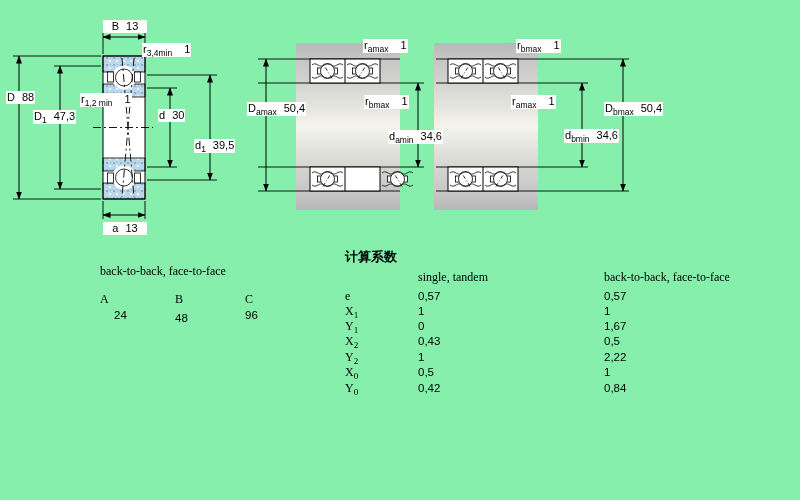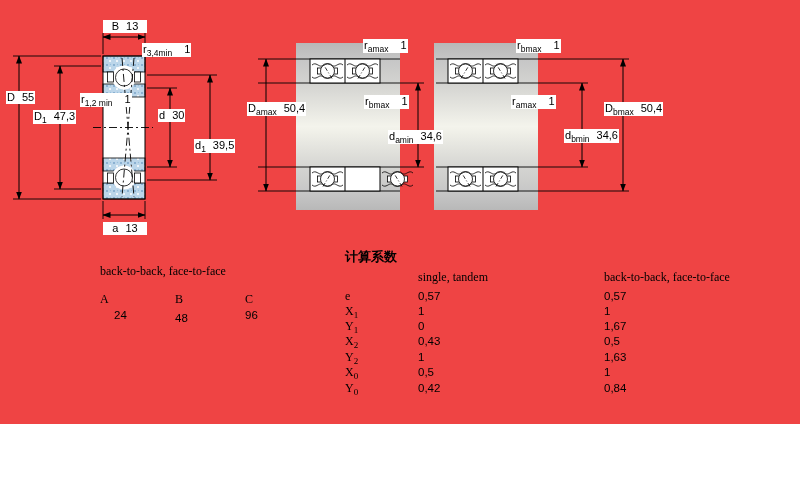--- a/index.html
+++ b/index.html
@@ -1,16 +1,16 @@
 <!DOCTYPE html>
 <html><head>
 <meta charset="utf-8">
 <style>
   html,body{margin:0;padding:0;background:#fff;}
-  #stage{position:relative;width:800px;height:424px;background:#ef4444;overflow:hidden;
+  #stage{position:relative;width:800px;height:500px;background:#86efac;overflow:hidden;
          font-family:"Liberation Sans",sans-serif;}
   svg{position:absolute;left:0;top:0;}
   .thin{fill:none;stroke:#000;stroke-width:.8;}
   .wcell{fill:#fff;stroke:#000;stroke-width:.8;}
   .dash{stroke-dasharray:8 3 2 3;}
   .dimline{stroke:#000;stroke-width:1;fill:none;}
   .ext{stroke:#000;stroke-width:.9;fill:none;}
   .dim{position:absolute;font:11px "Liberation Sans",sans-serif;color:#000;background:#fff;
        padding:0 1px;line-height:13px;white-space:nowrap;z-index:3;}
   .dim sub{font-size:8.5px;line-height:8px;}
@@ -138,21 +138,21 @@
     <line x1="483" y1="167" x2="483" y2="191" stroke="#000" stroke-width="1"></line>
     <use href="#mbf" transform="translate(483,167) scale(-1,1)"></use>
     <use href="#mbf" transform="translate(483,167)"></use>
     <line class="dimline" x1="582" y1="83" x2="582" y2="167" marker-start="url(#arw)" marker-end="url(#arw)"></line>
     <line class="dimline" x1="623" y1="59" x2="623" y2="191" marker-start="url(#arw)" marker-end="url(#arw)"></line>
   </g>
 </svg>
 
 <span class="dim" style="left:103px;top:20px;width:42px;text-align:center"><span>B</span><span class="v">13</span></span>
 <span class="dim wide" style="left:142px;top:43px"><span>r</span><sub>3,4min</sub><span class="v">1</span></span>
-<span class="dim" style="left:6px;top:91px"><span>D</span><span class="v">55</span></span>
+<span class="dim" style="left:6px;top:91px"><span>D</span><span class="v">88</span></span>
 <span class="dim" style="left:33px;top:110px"><span>D</span><sub>1</sub><span class="v">47,3</span></span>
 <span class="dim wide" style="left:80px;top:93px"><span>r</span><sub>1,2 min</sub><span class="v">1</span></span>
 <span class="dim" style="left:158px;top:109px"><span>d</span><span class="v">30</span></span>
 <span class="dim" style="left:194px;top:139px"><span>d</span><sub>1</sub><span class="v">39,5</span></span>
 <span class="dim" style="left:103px;top:222px;width:42px;text-align:center"><span>a</span><span class="v">13</span></span>
 
 <span class="dim wide" style="left:363px;top:39px"><span>r</span><sub>amax</sub><span class="v">1</span></span>
 <span class="dim wide" style="left:364px;top:95px"><span>r</span><sub>bmax</sub><span class="v">1</span></span>
 <span class="dim" style="left:247px;top:102px"><span>D</span><sub>amax</sub><span class="v">50,4</span></span>
 <span class="dim" style="left:388px;top:130px"><span>d</span><sub>amin</sub><span class="v">34,6</span></span>
@@ -185,21 +185,21 @@
 <span class="ser" style="left:345px;top:319px"><span>Y</span><sub>1</sub></span>
 <span class="num" style="left:418px;top:320px">0</span>
 <span class="num" style="left:604px;top:320px">1,67</span>
 
 <span class="ser" style="left:345px;top:334px"><span>X</span><sub>2</sub></span>
 <span class="num" style="left:418px;top:335px">0,43</span>
 <span class="num" style="left:604px;top:335px">0,5</span>
 
 <span class="ser" style="left:345px;top:350px"><span>Y</span><sub>2</sub></span>
 <span class="num" style="left:418px;top:351px">1</span>
-<span class="num" style="left:604px;top:351px">1,63</span>
+<span class="num" style="left:604px;top:351px">2,22</span>
 
 <span class="ser" style="left:345px;top:365px"><span>X</span><sub>0</sub></span>
 <span class="num" style="left:418px;top:366px">0,5</span>
 <span class="num" style="left:604px;top:366px">1</span>
 
 <span class="ser" style="left:345px;top:381px"><span>Y</span><sub>0</sub></span>
 <span class="num" style="left:418px;top:382px">0,42</span>
 <span class="num" style="left:604px;top:382px">0,84</span>
 
 </div>

